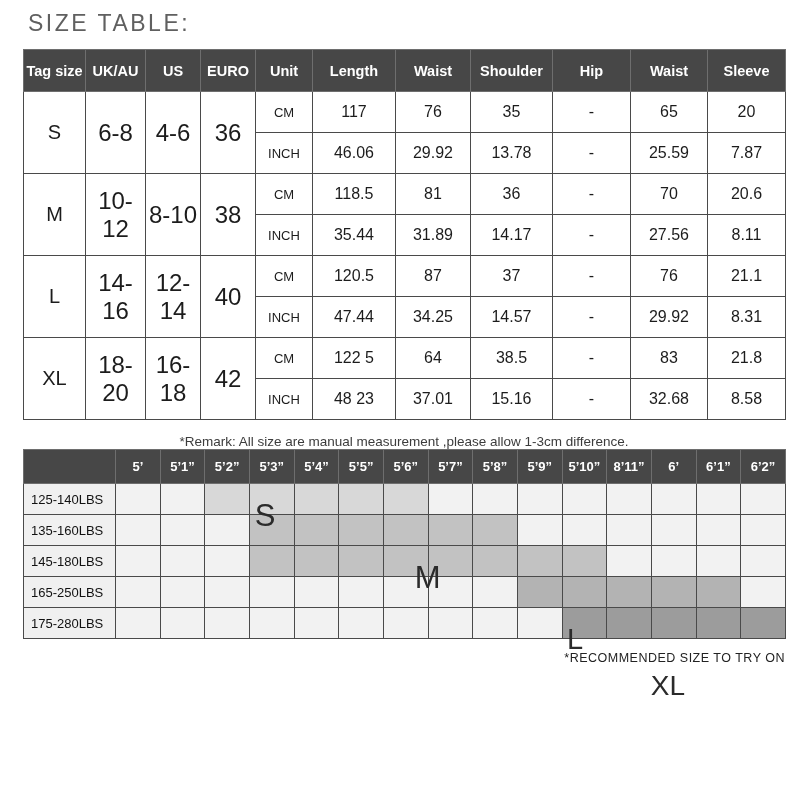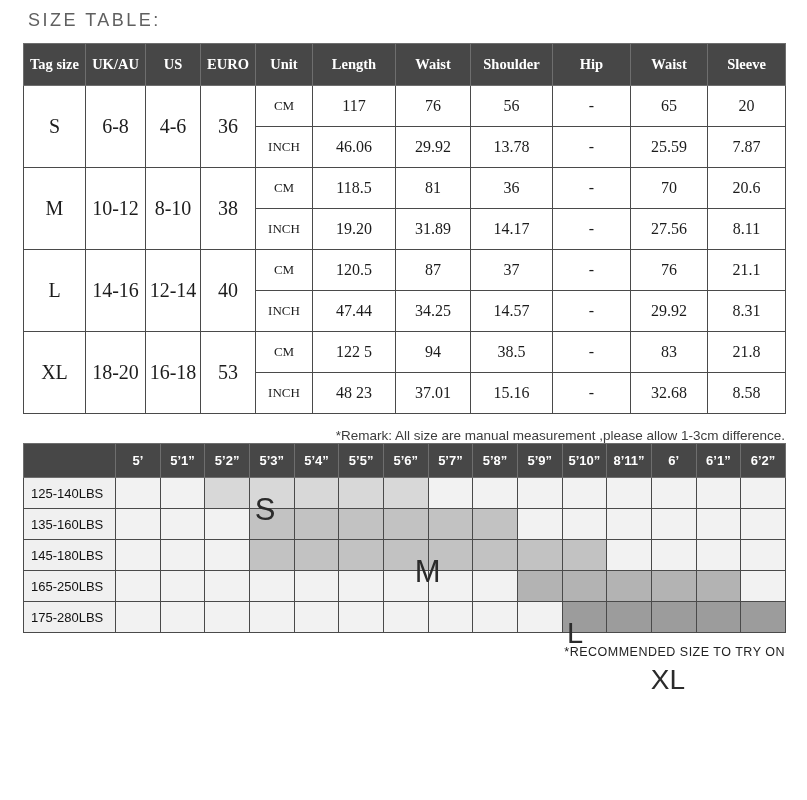--- a/index.html
+++ b/index.html
@@ -1,61 +1,60 @@
 <!DOCTYPE html>
 <html><head>
 <meta charset="utf-8">
 <style>
   html,body { margin:0; padding:0; background:#ffffff; }
   body { width:807px; height:800px; font-family:"Liberation Sans", sans-serif; }
   .page { position:relative; width:807px; height:800px; overflow:hidden; background:#fff; }
 
   .section-title {
     margin:10px 0 12px 28px;
-    font-size:18px;
+    font-size:23px;
     letter-spacing:2.5px;
     color:#606060;
     font-weight:400;
   }
   .section-title.second { margin-top:46px; }
 
   
   table.size-table {
     border-collapse:collapse;
     table-layout:fixed;
     width:762px;
     margin-left:23px;
-    font-family:Liberation Serif, serif;
   }
   table.size-table th {
     background:#474747;
     color:#ffffff;
     font-size:14.5px;
     font-weight:bold;
     border:1px solid #6e6e6e;
     height:39px;
     white-space:nowrap;
     text-align:center;
   }
   table.size-table td {
     border:1px solid #4a4a4a;
     text-align:center;
     color:#1c1c1c;
     font-size:16px;
     height:38px;
     background:#fff;
   }
   table.size-table td.tag  { font-size:20px; }
-  table.size-table td.dim  { font-size:20px; }
+  table.size-table td.dim  { font-size:24px; }
   table.size-table td.unit { font-size:13px; }
 
   .remark {
     width:762px;
     margin:14px 0 0 23px;
-    text-align:right;
+    text-align:center;
     font-size:13.5px;
     color:#3c3c3c;
   }
 
   
   .sug-wrap { position:relative; width:762px; margin-left:23px; }
   table.sug-table {
     border-collapse:collapse;
     table-layout:fixed;
     width:762px;
@@ -140,21 +139,21 @@
       </thead>
     <tbody>
         <tr>
           <td class="tag" rowspan="2">S</td>
           <td class="dim" rowspan="2">6-8</td>
           <td class="dim" rowspan="2">4-6</td>
           <td class="dim" rowspan="2">36</td>
           <td class="unit">CM</td>
           <td>117</td>
           <td>76</td>
-          <td>56</td>
+          <td>35</td>
           <td>-</td>
           <td>65</td>
           <td>20</td>
         </tr>
         <tr>
           <td class="unit">INCH</td>
           <td>46.06</td>
           <td>29.92</td>
           <td>13.78</td>
           <td>-</td>
@@ -169,21 +168,21 @@
           <td class="unit">CM</td>
           <td>118.5</td>
           <td>81</td>
           <td>36</td>
           <td>-</td>
           <td>70</td>
           <td>20.6</td>
         </tr>
         <tr>
           <td class="unit">INCH</td>
-          <td>19.20</td>
+          <td>35.44</td>
           <td>31.89</td>
           <td>14.17</td>
           <td>-</td>
           <td>27.56</td>
           <td>8.11</td>
         </tr>
         <tr>
           <td class="tag" rowspan="2">L</td>
           <td class="dim" rowspan="2">14-16</td>
           <td class="dim" rowspan="2">12-14</td>
@@ -202,24 +201,24 @@
           <td>34.25</td>
           <td>14.57</td>
           <td>-</td>
           <td>29.92</td>
           <td>8.31</td>
         </tr>
         <tr>
           <td class="tag" rowspan="2">XL</td>
           <td class="dim" rowspan="2">18-20</td>
           <td class="dim" rowspan="2">16-18</td>
-          <td class="dim" rowspan="2">53</td>
+          <td class="dim" rowspan="2">42</td>
           <td class="unit">CM</td>
           <td>122 5</td>
-          <td>94</td>
+          <td>64</td>
           <td>38.5</td>
           <td>-</td>
           <td>83</td>
           <td>21.8</td>
         </tr>
         <tr>
           <td class="unit">INCH</td>
           <td>48 23</td>
           <td>37.01</td>
           <td>15.16</td>

